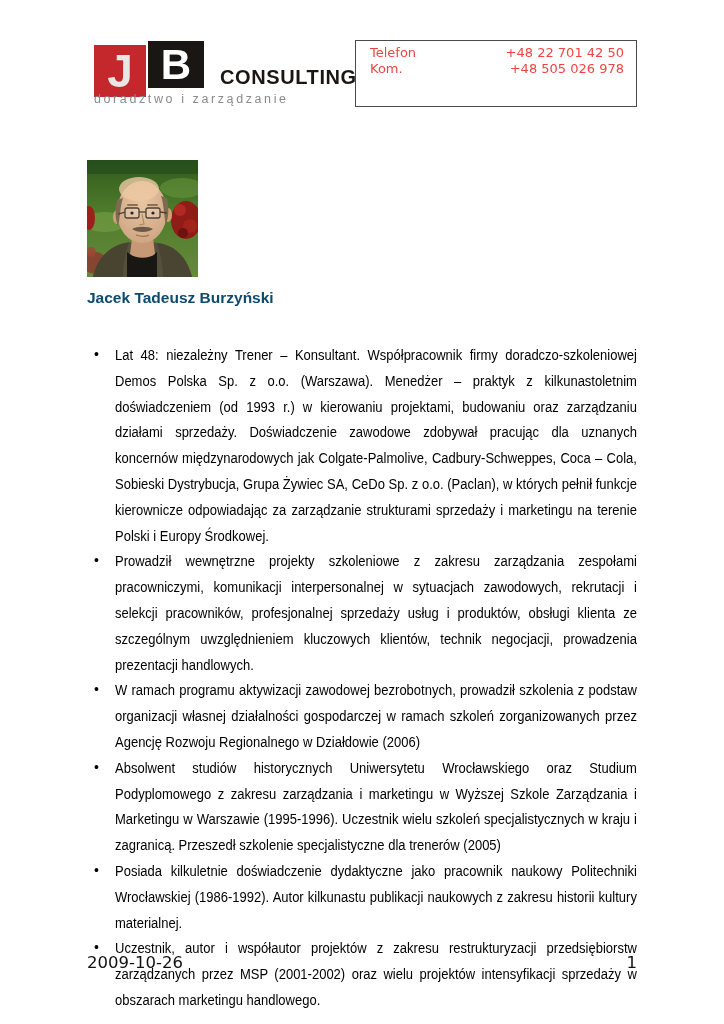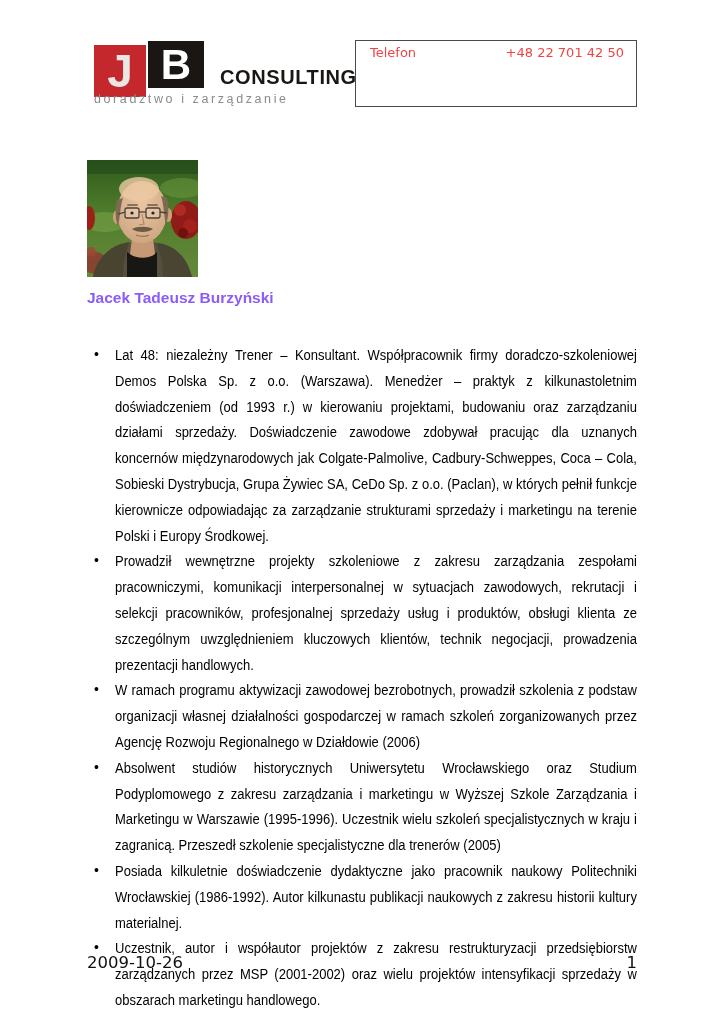--- a/index.html
+++ b/index.html
@@ -51,21 +51,21 @@
   }
   .contact-row { display: flex; justify-content: space-between; line-height: 15.5px; }
 
   
   .photo { position: absolute; left: 87px; top: 160px; width: 111px; height: 117px; }
   .photo svg { display: block; width: 111px; height: 117px; }
 
   
   .name {
     position: absolute; left: 87px; top: 289px;
-    font-weight: bold; font-size: 15.5px; color: #8b5cf6;
+    font-weight: bold; font-size: 15.5px; color: #0c4a6e;
   }
 
   
   .bullets {
     position: absolute; left: 87px; top: 342px;
     width: 550px; margin: 0; padding: 0; list-style: none;
   }
   .bullets li { display: flex; }
   .marker {
     width: 21px; padding-left: 7px; flex: 0 0 auto;
@@ -99,20 +99,24 @@
       <span>B</span>
     </div>
     <div class="logo-consulting">CONSULTING</div>
     <div class="logo-tagline">doradztwo i zarządzanie</div>
   </div>
 
   <div class="contact-box">
     <div class="contact-row">
       <span>Telefon</span>
       <span>+48 22 701 42 50</span>
+    </div>
+    <div class="contact-row">
+      <span>Kom.</span>
+      <span>+48 505 026 978</span>
     </div>
   </div>
 
   <div class="photo">
     <svg viewBox="0 0 111 117" xmlns="http://www.w3.org/2000/svg">
       <defs>
         <linearGradient id="lawn" x1="0" y1="0" x2="0" y2="1">
           <stop offset="0" stop-color="#2f5a1e"></stop>
           <stop offset="0.45" stop-color="#4f7d2a"></stop>
           <stop offset="1" stop-color="#66893c"></stop>

